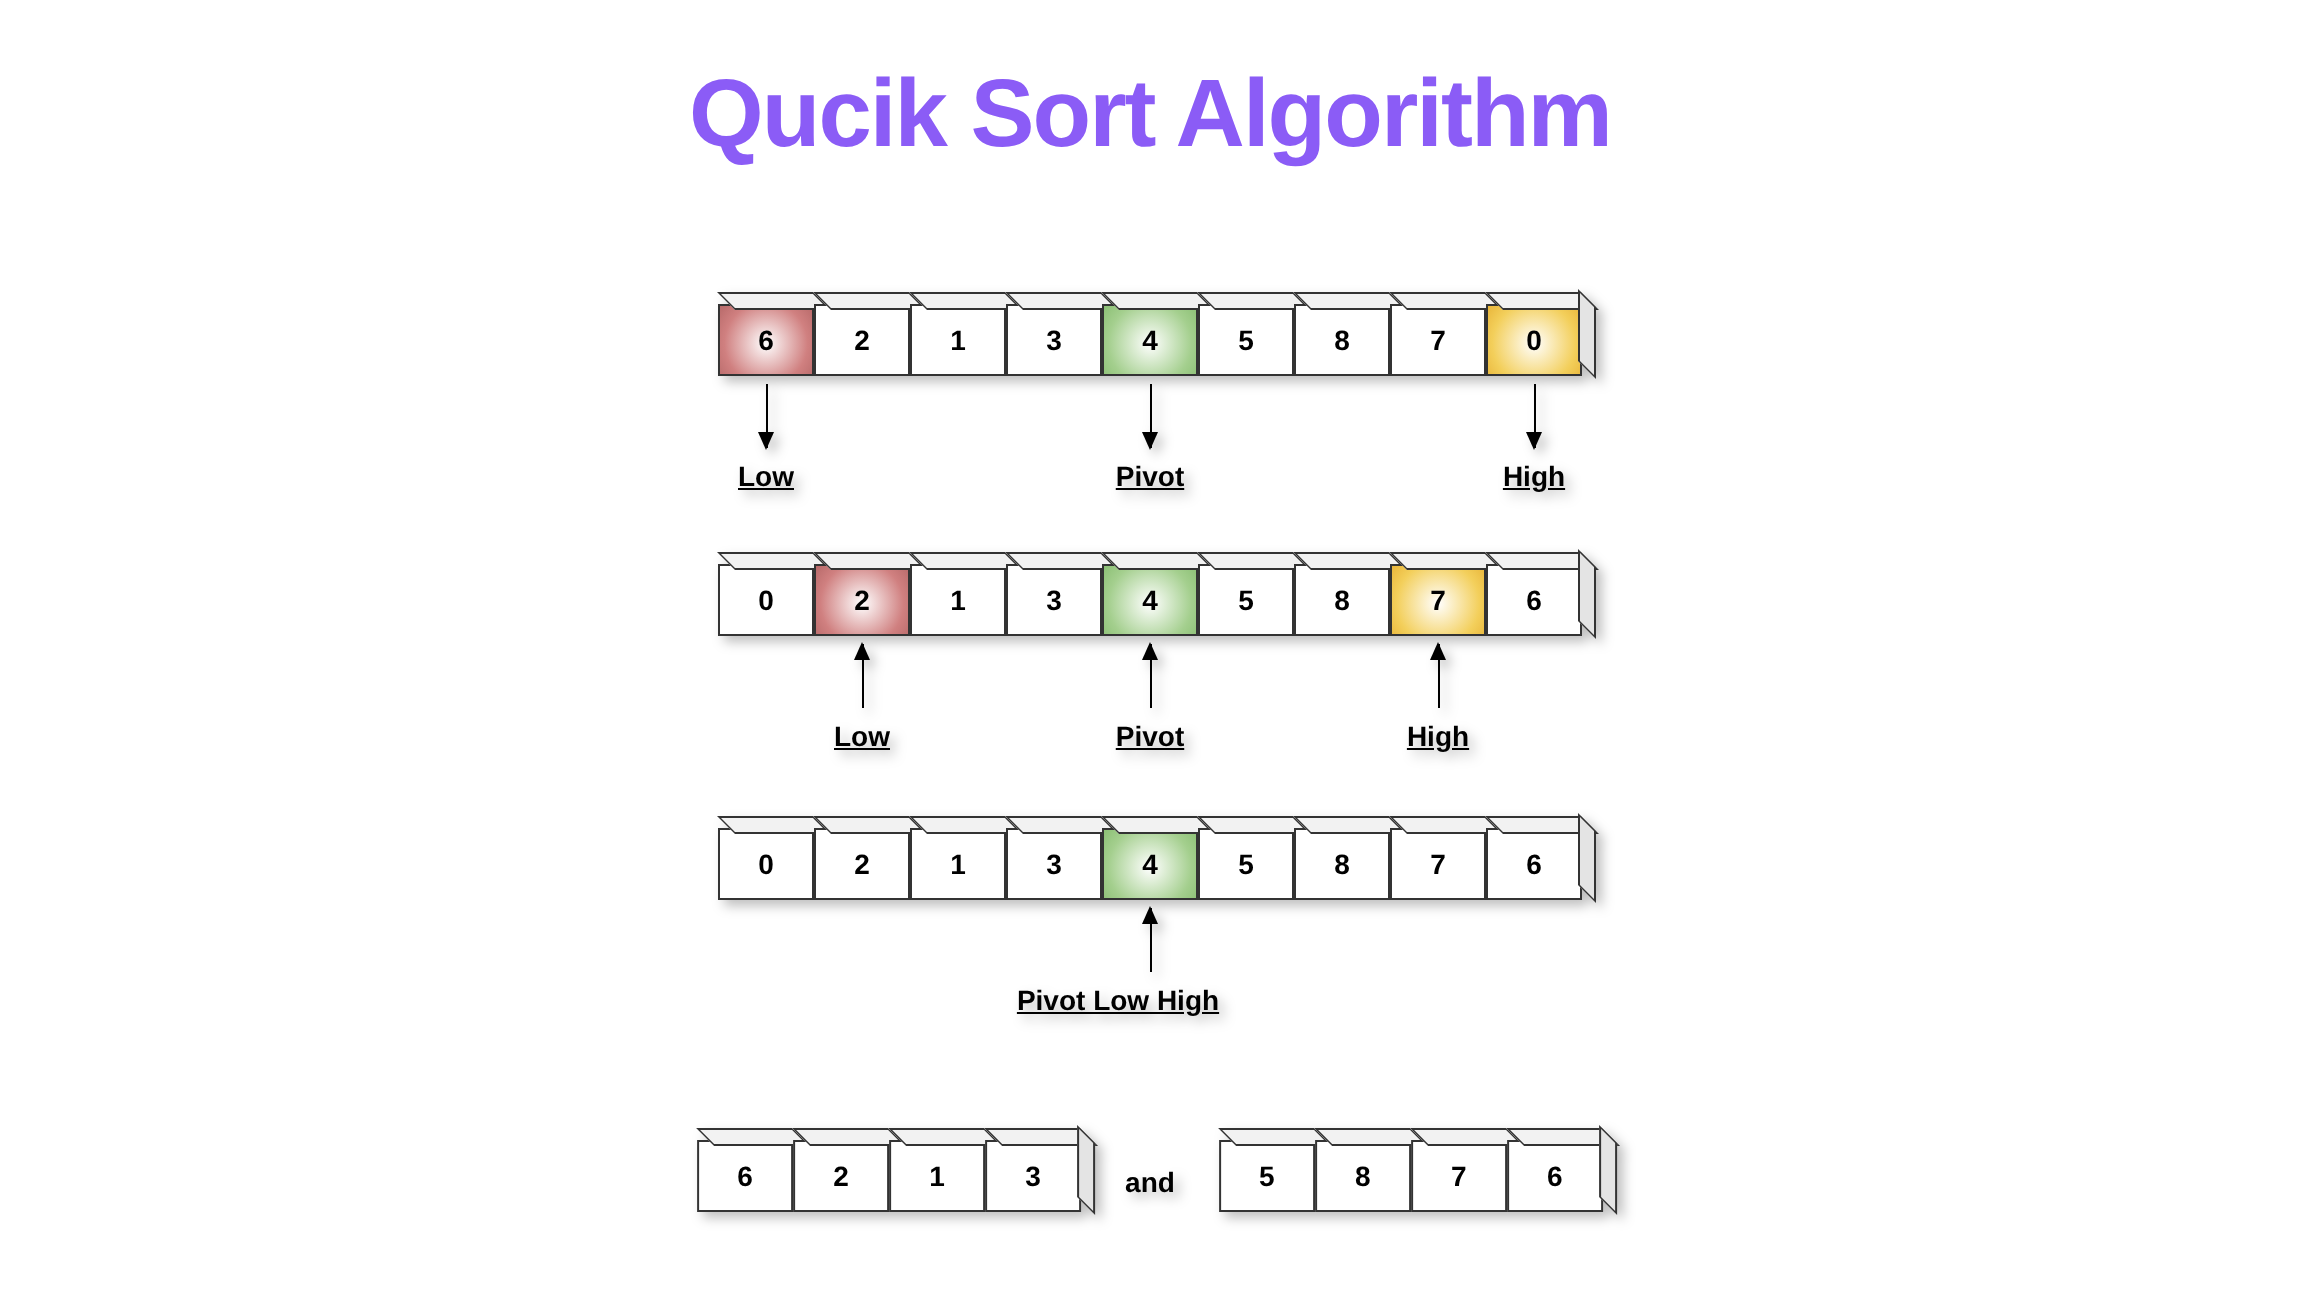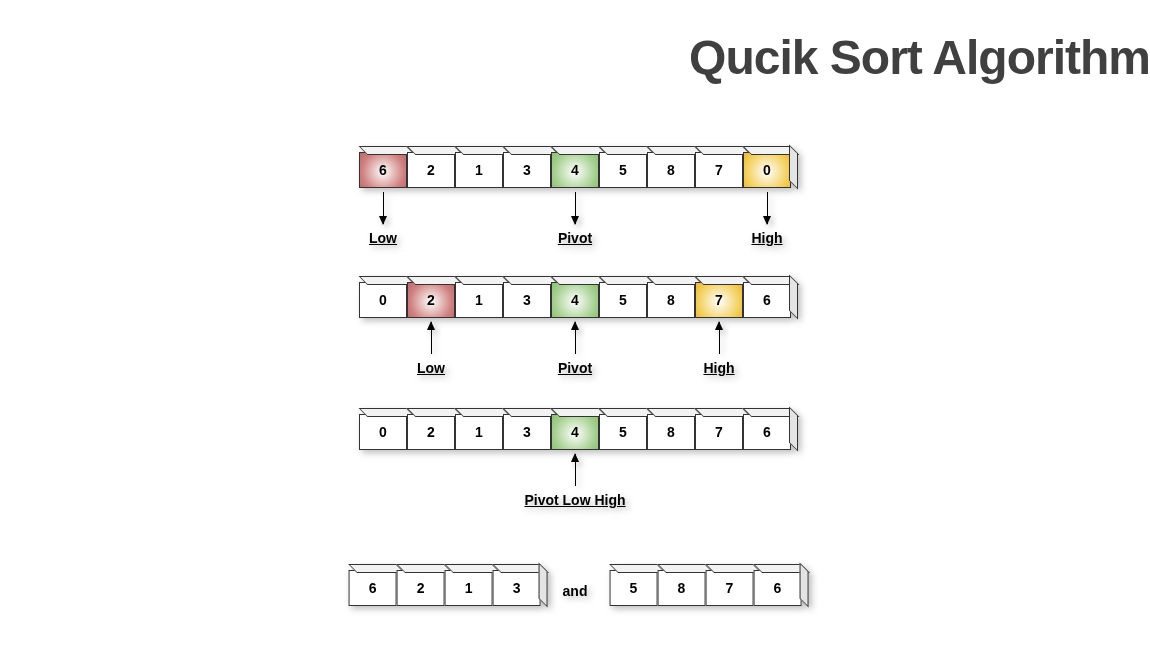--- a/index.html
+++ b/index.html
@@ -9,24 +9,24 @@
     margin: 0;
     background: #fff;
     font-family: Arial, Helvetica, sans-serif;
     position: relative;
   }
   .title {
     position: absolute;
     top: 30px;
     left: 0;
     right: 0;
-    text-align: right;
+    text-align: center;
     font-size: 48px;
     font-weight: 900;
-    color: #404040;
+    color: #8b5cf6;
     letter-spacing: -1px;
   }
   .row-wrap {
     position: absolute;
     left: 50%;
     transform: translateX(-50%);
   }
   .cells {
     display: flex;
     position: relative;
@@ -178,21 +178,21 @@
       <div class="cell">1</div>
       <div class="cell">3</div>
       <div class="cell green">4</div>
       <div class="cell">5</div>
       <div class="cell">8</div>
       <div class="cell">7</div>
       <div class="cell">6</div>
     </div>
   <div id="row2-arrows">
       <div class="arrow-up" style="left: 216px; height: 32px; top: 40px;"></div>
-      <div class="lbl" style="left: 216px; transform: translateX(-50%); top: 78px;">Pivot Low High</div>
+      <div class="lbl" style="left: 200px; transform: translateX(-50%); top: 78px;">Pivot Low High</div>
     </div>
 </div>
 
 <div class="split-group shadow-drop" style="top:570px;">
   <div class="cells" id="split-left">
       <div class="cell">6</div>
       <div class="cell">2</div>
       <div class="cell">1</div>
       <div class="cell side-after">3</div>
     </div>

